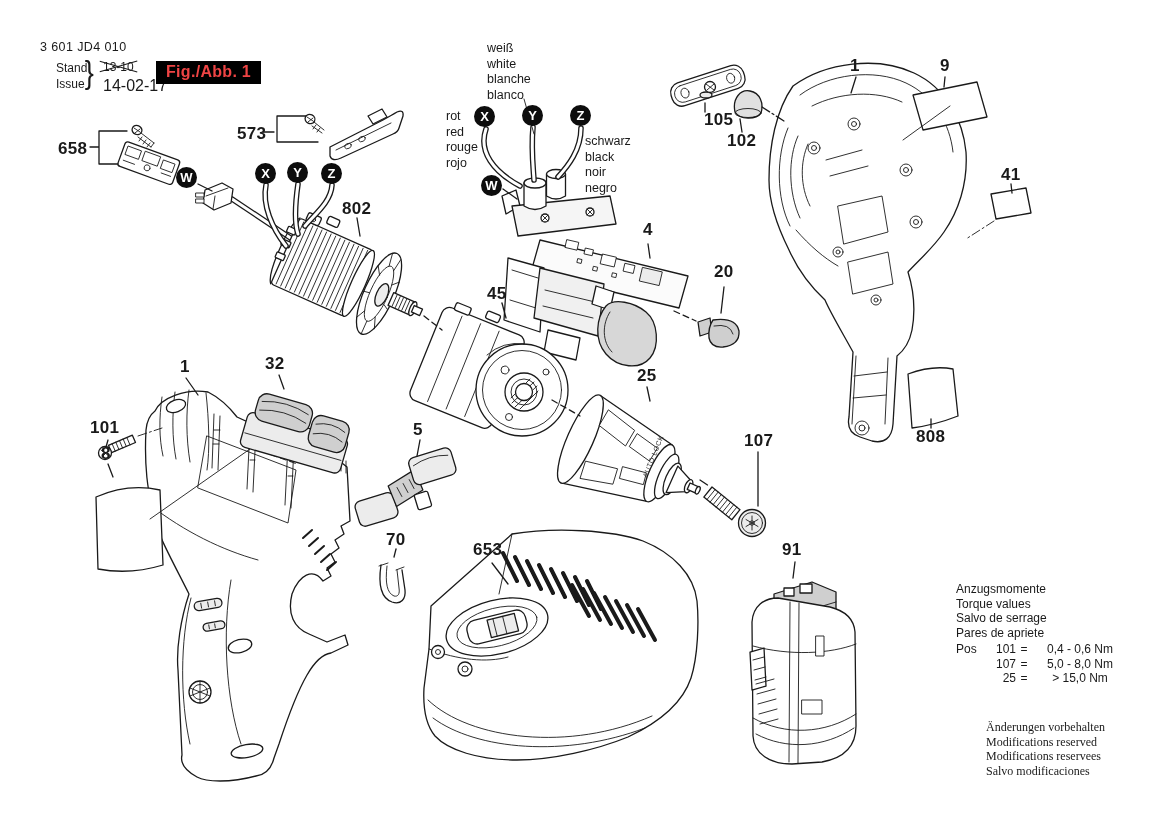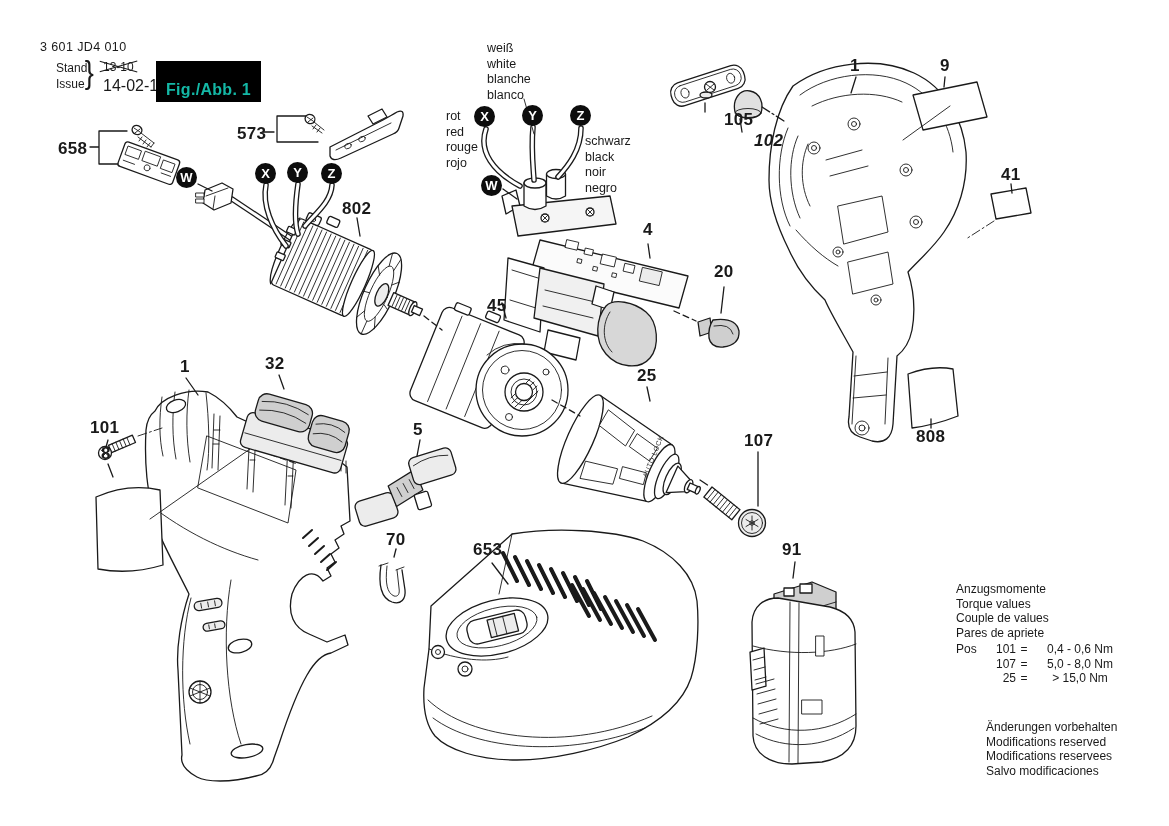--- a/index.html
+++ b/index.html
@@ -25,28 +25,28 @@
   .hdr-type{position:absolute;left:40px;top:40px;font-size:12.5px;letter-spacing:.4px;text-align:center;}
   .hdr-stand{position:absolute;left:56px;top:61px;font-size:12px;}
   .hdr-issue{position:absolute;left:56px;top:77px;font-size:12px;}
   .hdr-brace{position:absolute;left:84px;top:54px;font-size:32px;font-weight:400;transform:scaleX(.85);}
   .hdr-old{position:absolute;left:103px;top:60px;font-size:12px;}
   .hdr-new{position:absolute;left:103px;top:77px;font-size:16px;}
   .struck{position:relative;display:inline-block;}
   .struck i{position:absolute;left:-4px;right:-4px;top:46%;height:0;border-top:1.6px solid #1a1a1a;}
   .struck i.a{transform:rotate(16deg);}
   .struck i.b{transform:rotate(-16deg);}
-  .figbox{position:absolute;left:156px;top:61px;background:#000;color:#14b8a6;font-weight:bold;
-          font-size:16px;padding:20px 10px 3px 10px;letter-spacing:.3px;}
+  .figbox{position:absolute;left:156px;top:61px;background:#000;color:#ef4444;font-weight:bold;
+          font-size:16px;padding:2px 10px 3px 10px;letter-spacing:.3px;}
   .torque{position:absolute;left:956px;top:582px;font-size:12px;line-height:14.5px;}
   .trows{display:grid;grid-template-columns:30px 30px 16px 96px;line-height:14.5px;margin-top:2px;}
   .trows .c2{text-align:right;}
   .trows .c3{text-align:center;}
   .trows .c4{text-align:center;}
-  .footer{position:absolute;left:986px;top:720px;font-size:12px;line-height:14.5px;}
+  .footer{position:absolute;left:986px;top:720px;font-size:12px;line-height:14.5px;font-family:Liberation Serif, serif;}
 </style>
 </head>
 <body>
 
 <div class="canvas">
 
 <svg class="art" width="1169" height="826" viewBox="0 0 1169 826">
 
   <g>
     <path class="ln" d="M90,147 h9 M99,131 v33 M99,131 h28 M99,164 h22"></path>
@@ -437,44 +437,44 @@
 <div class="callout" style="left:287px;top:162px;">Y</div>
 <div class="callout" style="left:321px;top:163px;">Z</div>
 <div class="callout" style="left:474px;top:106px;">X</div>
 <div class="callout" style="left:522px;top:105px;">Y</div>
 <div class="callout" style="left:570px;top:105px;">Z</div>
 <div class="callout" style="left:481px;top:175px;">W</div>
 
 <span class="plabel" style="left:58px;top:139px;">658</span>
 <span class="plabel" style="left:237px;top:124px;">573</span>
 <span class="plabel" style="left:342px;top:199px;">802</span>
-<span class="plabel" style="left:724px;top:110px;">105</span>
-<span class="plabel" style="left:754px;top:131px;font-style:italic;">102</span>
+<span class="plabel" style="left:704px;top:110px;">105</span>
+<span class="plabel" style="left:727px;top:131px;">102</span>
 <span class="plabel" style="left:850px;top:56px;">1</span>
 <span class="plabel" style="left:940px;top:56px;">9</span>
 <span class="plabel" style="left:1001px;top:165px;">41</span>
 <span class="plabel" style="left:916px;top:427px;">808</span>
 <span class="plabel" style="left:643px;top:220px;">4</span>
 <span class="plabel" style="left:714px;top:262px;">20</span>
-<span class="plabel" style="left:487px;top:296px;">45</span>
+<span class="plabel" style="left:487px;top:284px;">45</span>
 <span class="plabel" style="left:637px;top:366px;">25</span>
 <span class="plabel" style="left:744px;top:431px;">107</span>
 <span class="plabel" style="left:180px;top:357px;">1</span>
 <span class="plabel" style="left:265px;top:354px;">32</span>
 <span class="plabel" style="left:90px;top:418px;">101</span>
 <span class="plabel" style="left:101px;top:444px;">8</span>
 <span class="plabel" style="left:413px;top:420px;">5</span>
 <span class="plabel" style="left:386px;top:530px;">70</span>
 <span class="plabel" style="left:473px;top:540px;text-align:right;">653</span>
 <span class="plabel" style="left:782px;top:540px;">91</span>
 
 <div class="torque">
   <div>Anzugsmomente</div>
   <div>Torque values</div>
-  <div>Couple de values</div>
+  <div>Salvo de serrage</div>
   <div>Pares de apriete</div>
   <div class="trows">
     <span class="c1">Pos</span>
     <span class="c2">101</span>
     <span class="c3">=</span>
     <span class="c4">0,4 - 0,6 Nm</span>
     <span class="c1"></span>
     <span class="c2">107</span>
     <span class="c3">=</span>
     <span class="c4">5,0 - 8,0 Nm</span>

